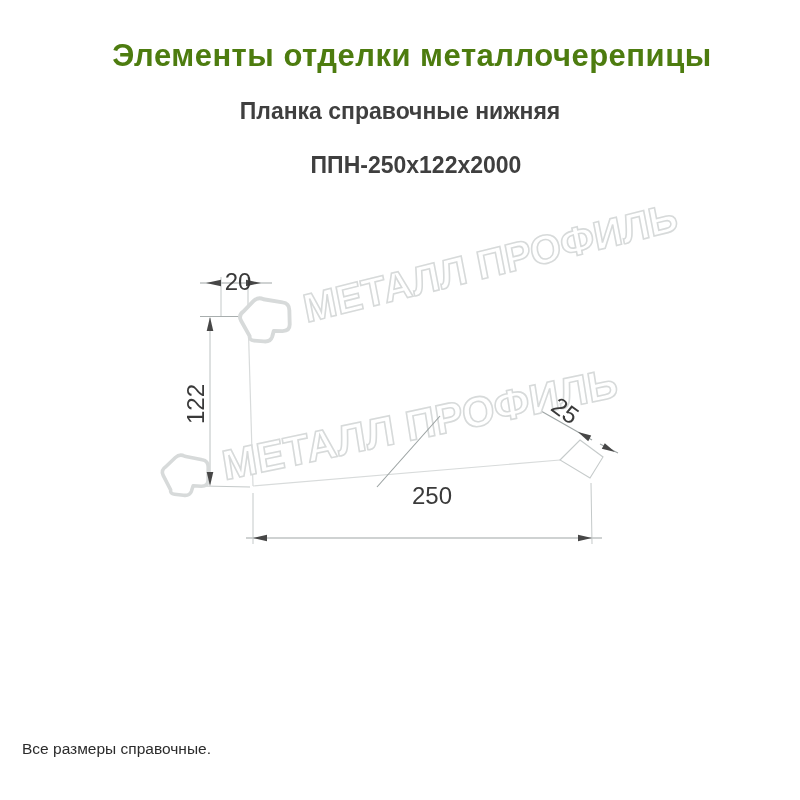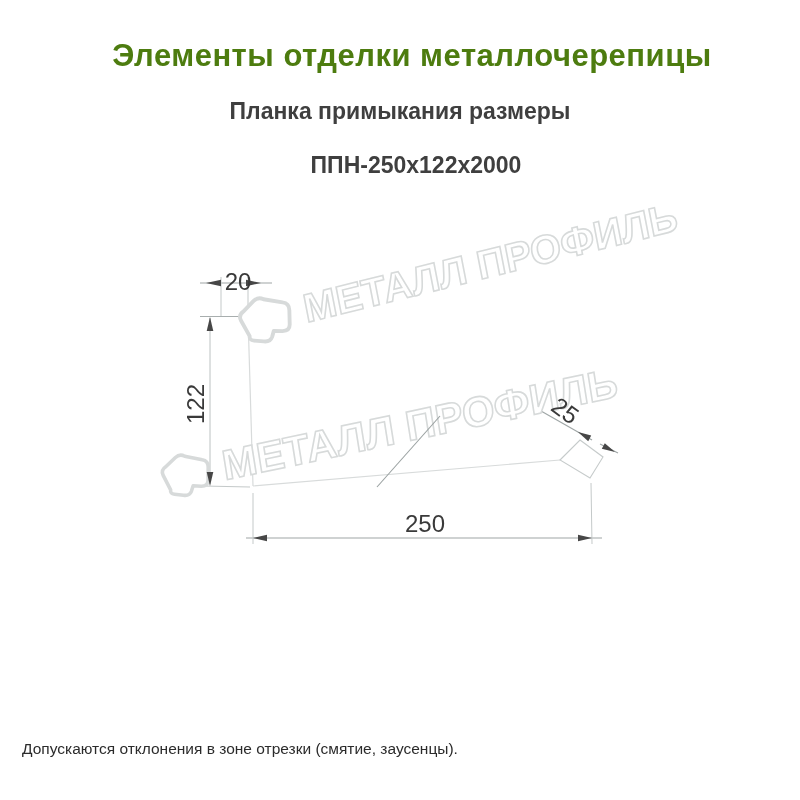--- a/index.html
+++ b/index.html
@@ -35,37 +35,37 @@
   .wm2 .wm-text{font-size:42px;}
   @supports not (-webkit-text-stroke: 1px #000) {
     .wm-text{color:#e2e5e5;}
   }
   
   .dim{
     position:absolute;color:#3a3a3a;font-size:24px;text-align:center;
   }
   .dim-20{left:220px;top:268px;width:36px;}
   .dim-122{left:170px;top:390px;width:52px;transform:rotate(-90deg);}
-  .dim-250{left:398px;top:510px;width:54px;}
+  .dim-250{left:398px;top:482px;width:54px;text-align:right;}
   .dim-25{left:545px;top:397px;width:40px;transform:rotate(36deg);}
   .face-label{
     position:absolute;left:434px;top:386px;width:76px;text-align:center;
     font-size:17px;line-height:19px;color:#3c3c3c;
   }
   .footer{
     position:absolute;left:22px;top:737px;font-size:15.5px;line-height:23px;color:#2b2b2b;
   }
 </style>
 </head>
 <body>
 
 <div class="page">
 
   <h1 class="page-title">Элементы отделки металлочерепицы</h1>
-  <h2 class="product-name">Планка примыкания размеры</h2>
+  <h2 class="product-name">Планка справочные нижняя</h2>
   <h3 class="product-code">ППН-250х122х2000</h3>
 
   <svg class="drawing-svg" width="800" height="800" viewBox="0 0 800 800">
 
     <line x1="200" y1="283" x2="272" y2="283" stroke="#9fa6a6" stroke-width="1.2"></line>
     <line x1="221" y1="277" x2="221" y2="316" stroke="#c4c9c9" stroke-width="1"></line>
     <line x1="248" y1="277" x2="248" y2="314" stroke="#c4c9c9" stroke-width="1"></line>
 
     <line x1="200" y1="316.5" x2="248" y2="316.5" stroke="#a8aeae" stroke-width="1.2"></line>
 
@@ -117,16 +117,16 @@
     <polygon points="615,452 601.8,448.8 604.8,443.2" fill="#474747"></polygon>
   </svg>
 
   <div class="dim dim-20">20</div>
   <div class="dim dim-122">122</div>
   <div class="dim dim-250">250</div>
   <div class="dim dim-25">25</div>
 
 
   <div class="footer">
-    <div>Допускаются отклонения в зоне отрезки (смятие, заусенцы).</div>
+    <div>Все размеры справочные.</div>
   </div>
 
 </div>
 
 </body></html>

